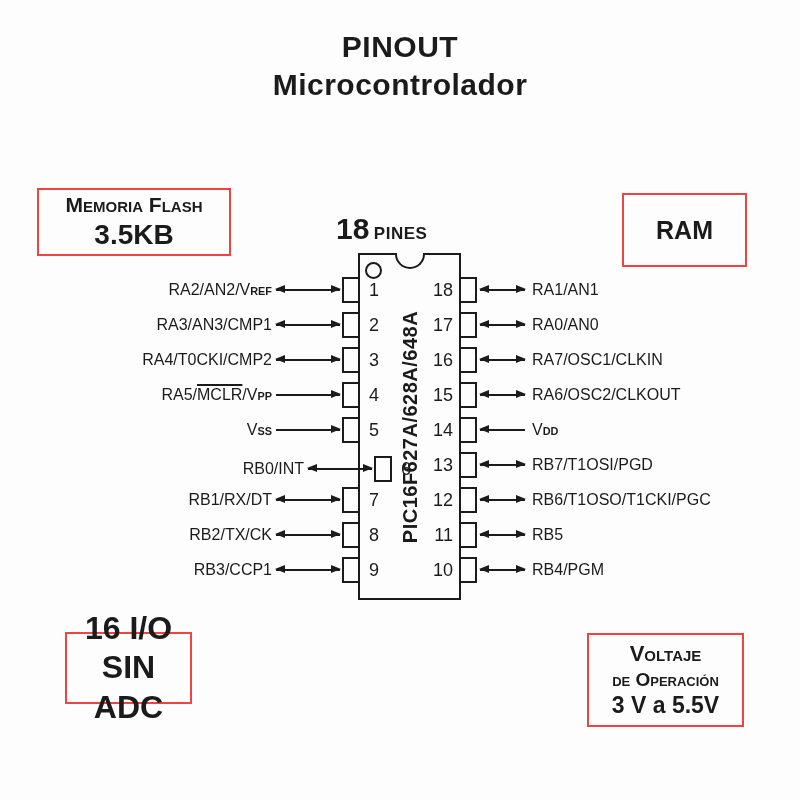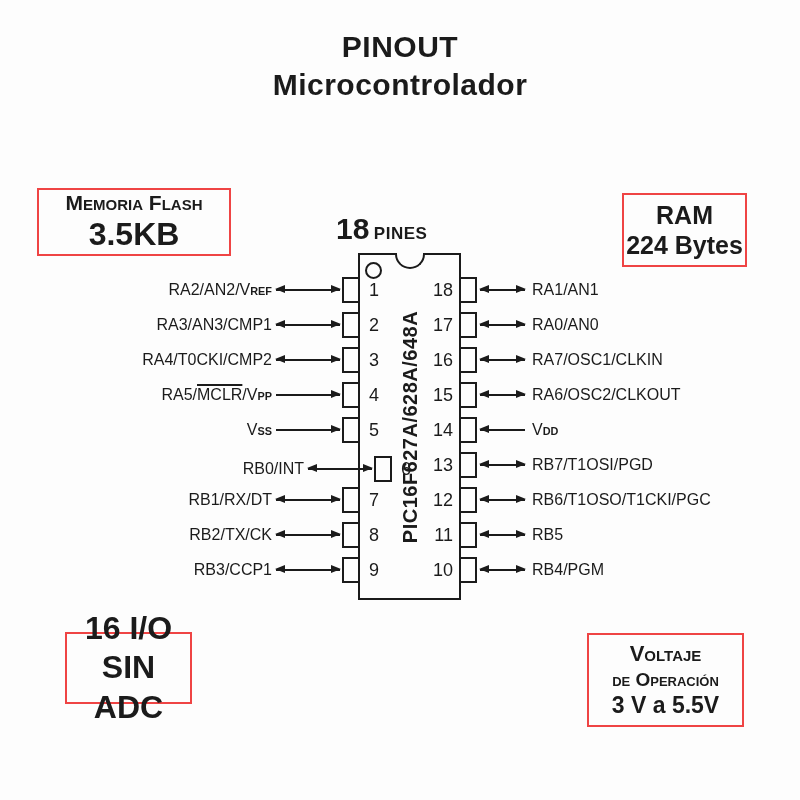--- a/index.html
+++ b/index.html
@@ -18,21 +18,21 @@
     position:absolute;border:2px solid #ef4444;background:#fdfdfd;
     display:flex;flex-direction:column;justify-content:center;align-items:center;
     font-weight:bold;text-align:center;
   }
   .box-tl{left:37px;top:188px;width:190px;height:64px;}
   .box-tr{left:622px;top:193px;width:121px;height:70px;}
   .box-bl{left:65px;top:632px;width:123px;height:68px;}
   .box-br{left:587px;top:633px;width:153px;height:90px;}
   .bl{line-height:1.22;}
   .sc{font-variant:small-caps;}
-  .fs26{font-size:32px;text-align:right;} .fs25{font-size:25px;} .fs24{font-size:32px;}
+  .fs26{font-size:28px;text-align:right;} .fs25{font-size:25px;} .fs24{font-size:32px;}
   .fs23{font-size:23px;} .fs22{font-size:22px;} .fs21{font-size:21px;} .fs19{font-size:19px;}
   
   .pins-caption{
     position:absolute;left:336px;top:212px;width:130px;text-align:left;
     font-weight:bold;white-space:nowrap;
   }
   .pins-caption .big{font-size:30px;}
   .pins-caption .small{font-size:17px;letter-spacing:.5px;}
   .chip-body{
     position:absolute;left:358px;top:253px;width:99px;height:343px;
@@ -95,21 +95,20 @@
   <div>Microcontrolador</div>
 </div>
 
 <div class="infobox box-tl">
   <div class="bl sc fs21">Memoria Flash</div>
   <div class="bl fs26">3.5KB</div>
 </div>
 
 <div class="infobox box-tr">
   <div class="bl fs25">RAM</div>
-  <div class="bl fs25">224 Bytes</div>
 </div>
 
 <div class="infobox box-bl">
   <div class="bl fs24">16 I/O</div>
   <div class="bl fs24">SIN ADC</div>
 </div>
 
 <div class="infobox box-br">
   <div class="bl sc fs22">Voltaje</div>
   <div class="bl sc fs19">de Operación</div>

